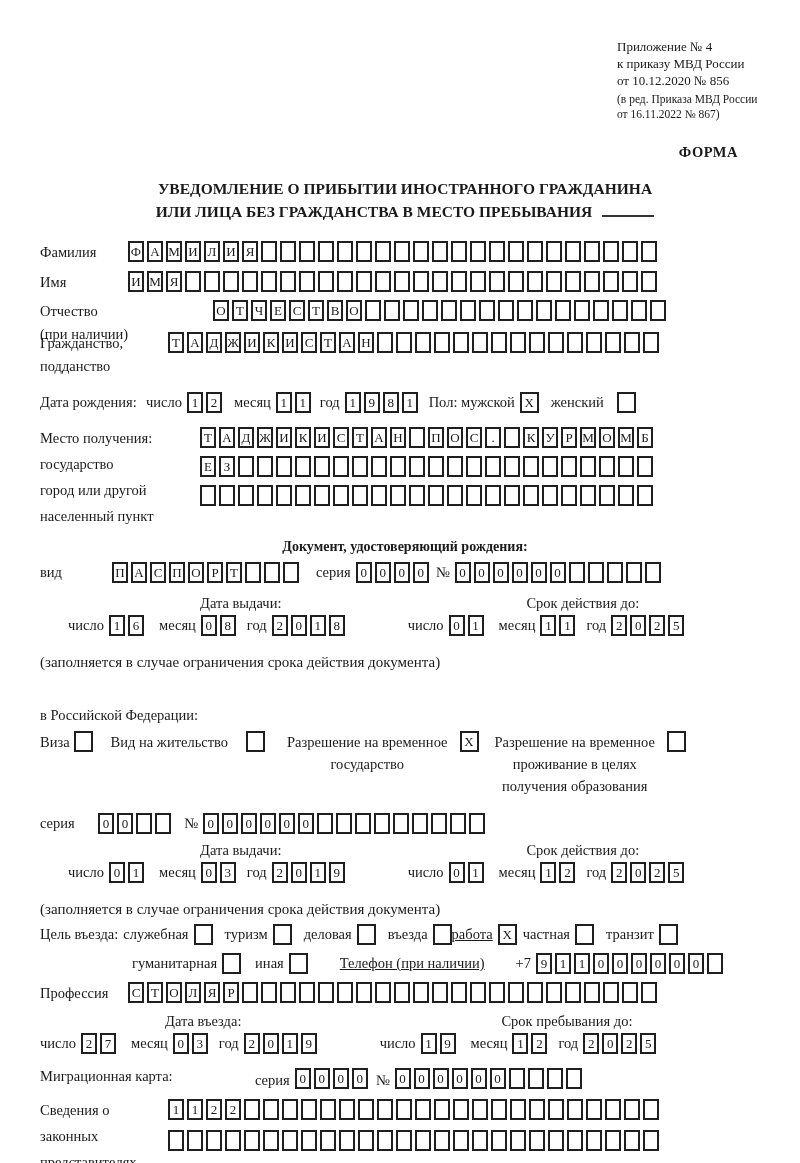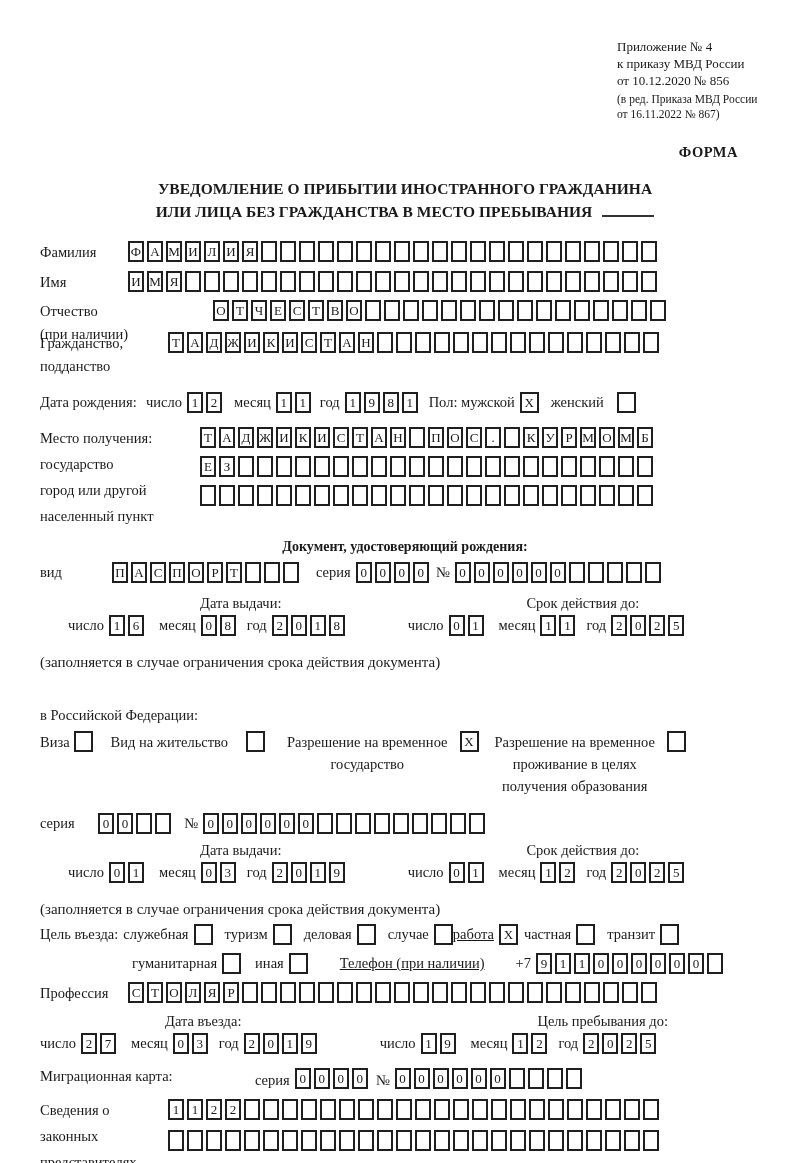--- a/index.html
+++ b/index.html
@@ -514,21 +514,21 @@
 
   
   <div class="row date-group" style="margin-top:6px;">
     <span class="dg-lbl">Цель въезда:</span>
     <span class="dg-lbl">служебная</span>
     <span class="checkbox"></span>
     <span class="dg-lbl" style="margin-left:12px;">туризм</span>
     <span class="checkbox"></span>
     <span class="dg-lbl" style="margin-left:12px;">деловая</span>
     <span class="checkbox"></span>
-    <span class="dg-lbl" style="margin-left:12px;">случае</span>
+    <span class="dg-lbl" style="margin-left:12px;">въезда</span>
     <span class="checkbox"></span>
     <span class="dg-lbl" style="margin-left:0;text-decoration:underline;">работа</span>
     <span class="checkbox">X</span>
     <span class="dg-lbl" style="margin-left:6px;">частная</span>
     <span class="checkbox"></span>
     <span class="dg-lbl" style="margin-left:12px;">транзит</span>
     <span class="checkbox"></span>
   </div>
   <div class="row date-group" style="margin-top:8px;">
     <span class="dg-lbl" style="margin-left:92px;">гуманитарная</span>
@@ -578,23 +578,23 @@
         <span class="box"></span>
         <span class="box"></span>
         <span class="box"></span>
         <span class="box"></span>
         <span class="box"></span>
         <span class="box"></span>
       </span>
   </div>
 
   
-  <div class="sub-hdrs" style="margin-top:8px;gap:36px;">
+  <div class="sub-hdrs" style="margin-top:8px;">
     <span style="margin-left:125px;">Дата въезда:</span>
-    <span style="margin-left:260px;">Цель пребывания до:</span>
+    <span style="margin-left:260px;">Срок пребывания до:</span>
   </div>
   <div class="row date-group" style="margin-top:3px;">
     <span class="dg-lbl">число</span>
     <span class="boxes">
         <span class="box">2</span>
         <span class="box">7</span>
       </span>
     <span class="dg-lbl" style="margin-left:12px;">месяц</span>
     <span class="boxes">
         <span class="box">0</span>

